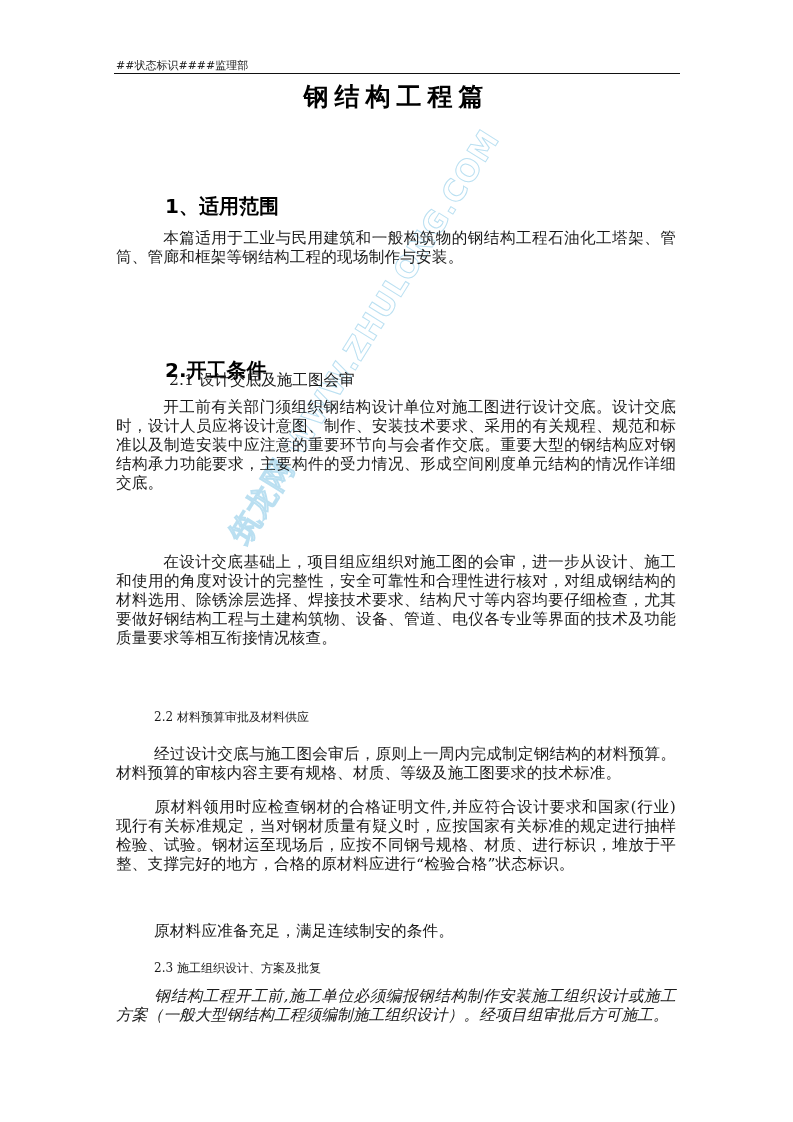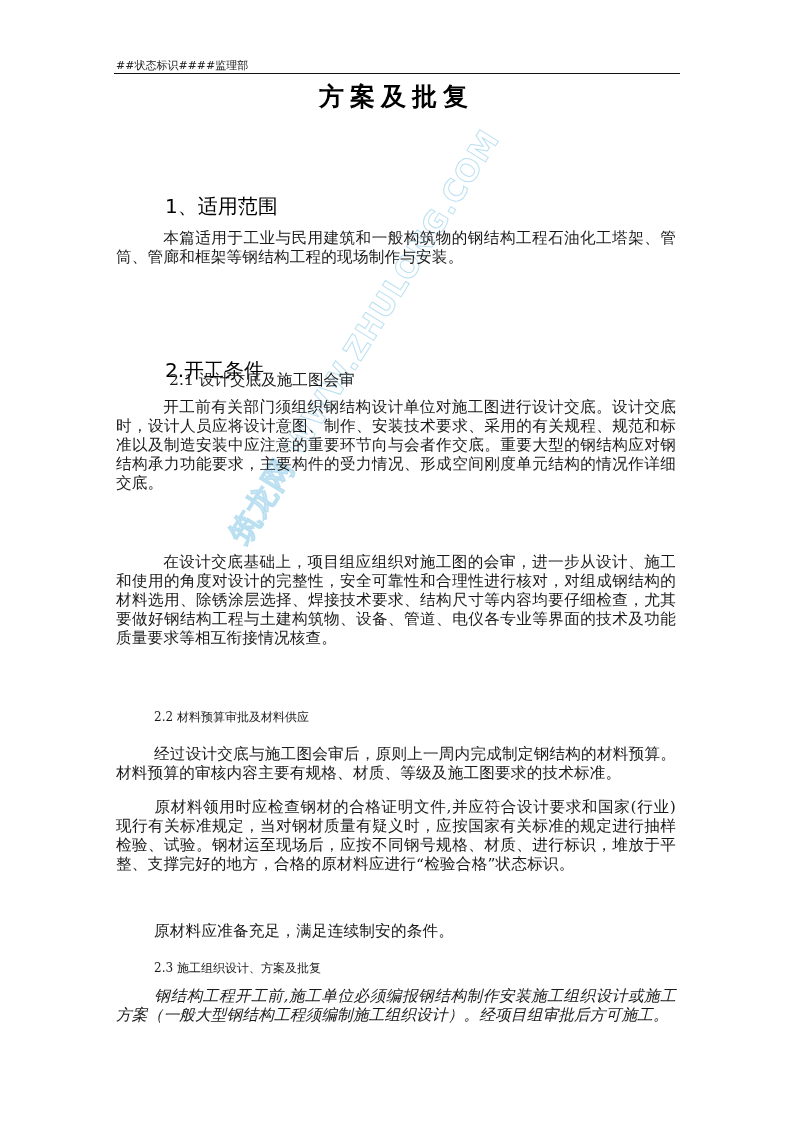--- a/index.html
+++ b/index.html
@@ -5,41 +5,41 @@
   html, body { margin:0; padding:0; background:#fff; }
   body { width:793px; height:1122px; position:relative; overflow:hidden;
          font-family:"DejaVu Serif","Liberation Serif",serif; color:#1a1a1a; }
   .header { position:absolute; left:116px; top:58px; font-size:11px; color:#222;
             font-family:"DejaVu Serif",serif; }
   .header-rule { position:absolute; left:114px; top:73px; width:566px; height:0;
                  border-top:1.3px solid #111; }
   .title { position:absolute; left:0; width:793px; top:80px; text-align:center;
            font-size:25px; font-weight:bold; letter-spacing:6px;
            font-family:"DejaVu Sans",sans-serif; color:#000; }
-  .h1 { position:absolute; left:165px; font-size:20px; font-weight:normal;
+  .h1 { position:absolute; left:165px; font-size:20px; font-weight:bold;
         font-family:"DejaVu Sans",sans-serif; color:#000; }
   .p { position:absolute; left:116px; width:560px; font-size:15.6px;
        line-height:19px; letter-spacing:0.2px; text-align:justify; margin:0; }
   .p .ind { display:inline-block; width:47px; }
   .p .ind2 { display:inline-block; width:38px; }
   .sub { position:absolute; left:161px; font-size:15.6px;margin-left:8px; }
   .sub2 { position:absolute; left:154px; font-size:12px; }
   .watermark { position:absolute; left:220px; top:530px; transform:rotate(-58deg);
                transform-origin:left top; font-family:"DejaVu Sans",sans-serif;
                font-size:30px; font-weight:bold; color:transparent;
                -webkit-text-stroke:1px #a9d8ee; white-space:nowrap; letter-spacing:1px;
                opacity:0.8; }
 </style>
 </head>
 <body>
 
 <div class="header">##状态标识####监理部</div>
 <div class="header-rule"></div>
 
-<div class="title">方案及批复</div>
+<div class="title">钢结构工程篇</div>
 
 <div class="watermark">筑龙网 WWW.ZHULONG.COM</div>
 
 <div class="h1" style="top:193px;">1、适用范围</div>
 <p class="p" style="top:229px;"><span class="ind"></span><span>本篇适用于工业与民用建筑和一般构筑物的钢结构工程石油化工塔架、管筒、管廊和框架等钢结构工程的现场制作与安装。</span></p>
 
 <div class="h1" style="top:326px;margin-top:31px;">2.开工条件</div>
 
 <div class="sub" style="top:370px;">2.1 设计交底及施工图会审</div>
 <p class="p" style="top:398px;"><span class="ind"></span><span>开工前有关部门须组织钢结构设计单位对施工图进行设计交底。设计交底时，设计人员应将设计意图、制作、安装技术要求、采用的有关规程、规范和标准以及制造安装中应注意的重要环节向与会者作交底。重要大型的钢结构应对钢结构承力功能要求，主要构件的受力情况、形成空间刚度单元结构的情况作详细交底。</span></p>

